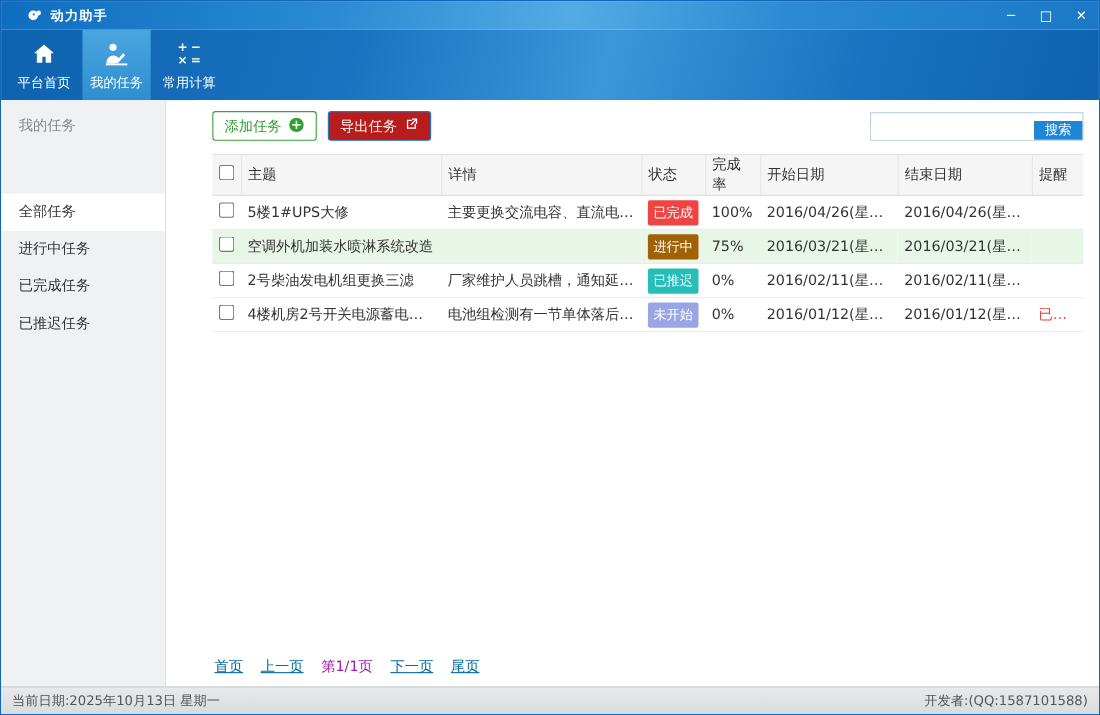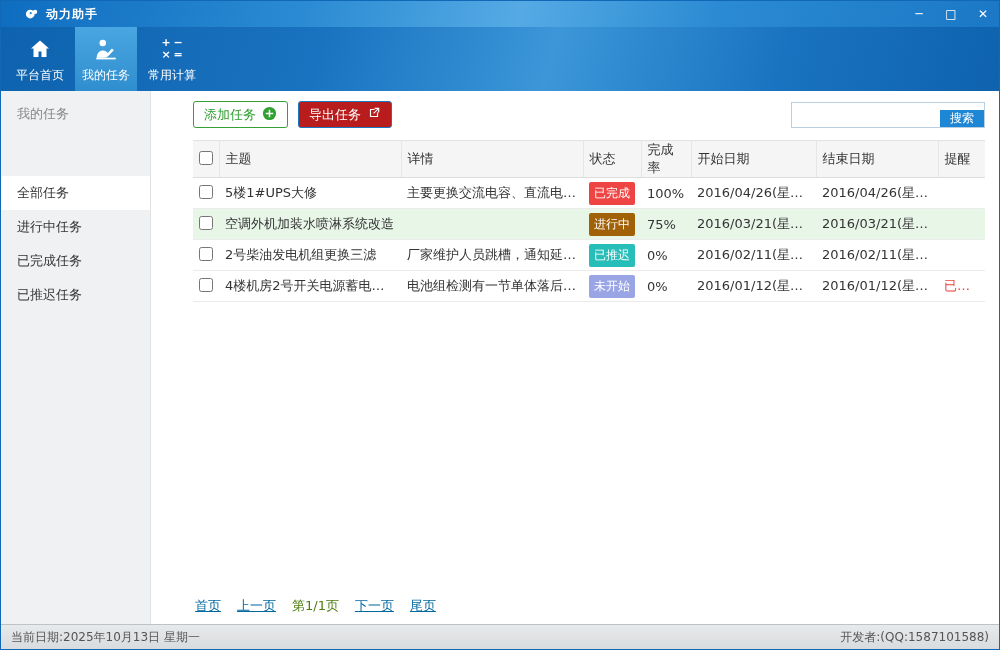--- a/index.html
+++ b/index.html
@@ -65,21 +65,21 @@
   .col-end { width:122px; }
   .badge { display:inline-block; min-width:40px; text-align:center; padding:3px 5px;
     font-size:12px; color:#fff; border-radius:2px; }
   .cell-remind { font-size:13px; }
   input[type="checkbox"] { width:14px; height:14px; cursor:pointer; }
 
   
   .pagination { flex:0 0 36px; display:flex; align-items:center; gap:16px;
     padding:0 16px; font-size:13px; }
   .page-link { color:#0369a1; text-decoration:underline; cursor:pointer; }
-  .page-current { color:#4d7c0f; }
+  .page-current { color:#a21caf; }
 
   
   .statusbar { height:25px; flex:0 0 25px; display:flex; align-items:center;
     justify-content:space-between; padding:0 10px; font-size:12px; color:#555;
     background:linear-gradient(#e7e9eb,#d9dcde); border-top:1px solid #bfc3c6; }
 </style>
 </head>
 <body>
 
 <div class="window">

